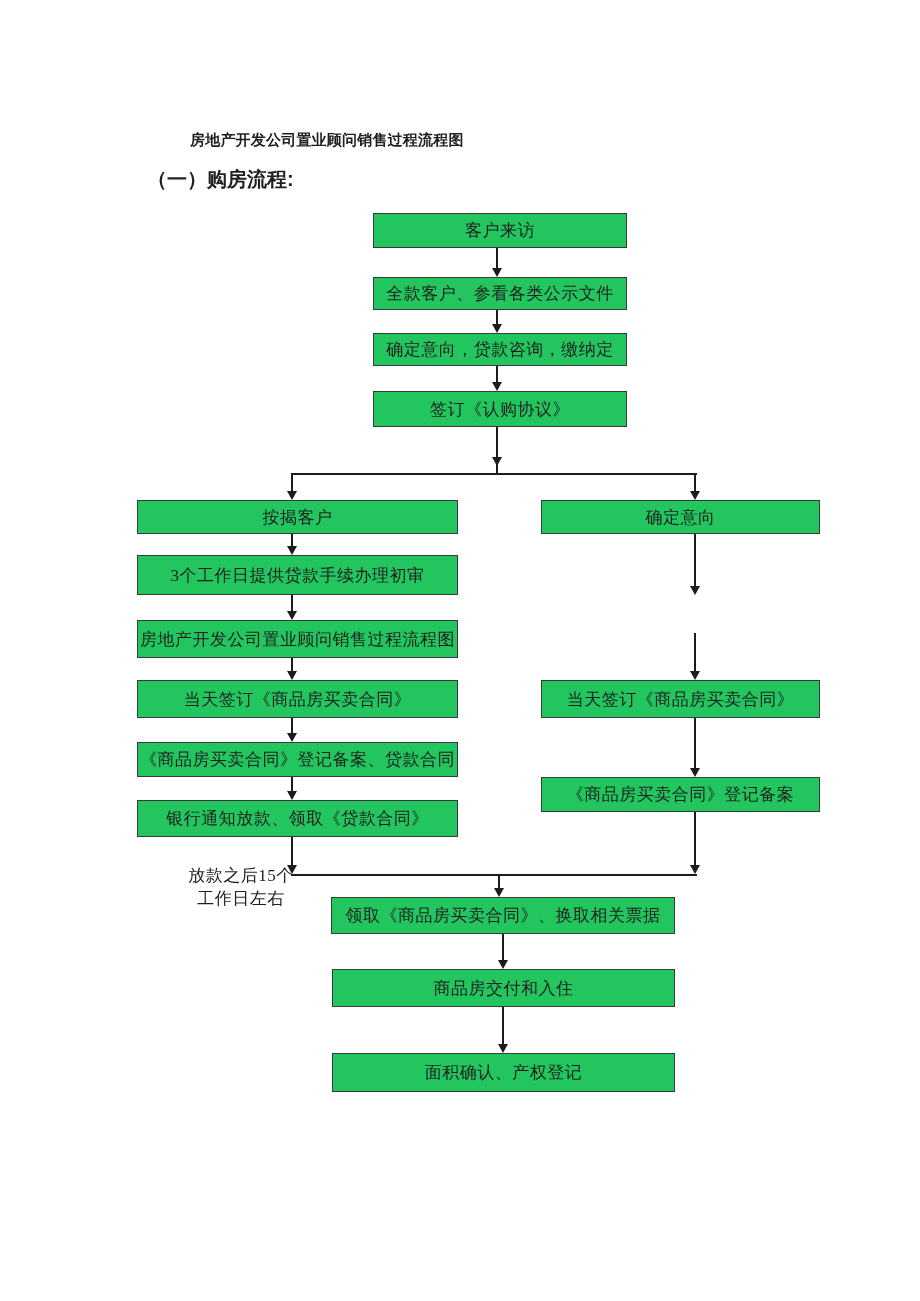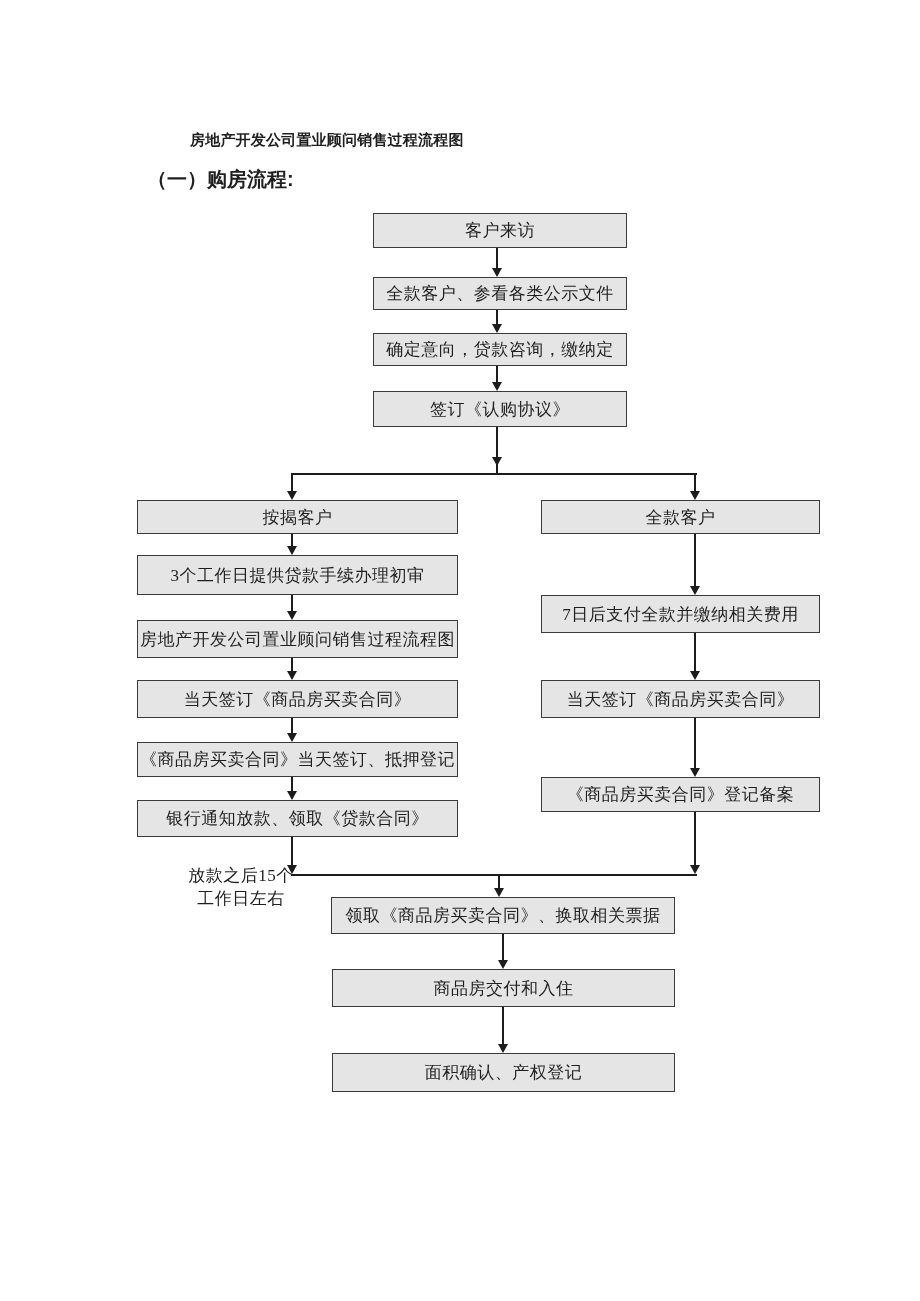--- a/index.html
+++ b/index.html
@@ -13,21 +13,21 @@
     font-family:"Liberation Sans","DejaVu Sans",sans-serif;
     font-weight:700; font-size:15px; letter-spacing:0.2px; white-space:nowrap;
   }
   .doc-subtitle {
     position:absolute; left:147px; top:169px; line-height:21px;
     font-family:"Liberation Sans","DejaVu Sans",sans-serif;
     font-weight:700; font-size:20px; white-space:nowrap;
   }
   .node {
     position:absolute; box-sizing:border-box;
-    border:1px solid #3a3a3a; background:#e5e5e5;
+    border:1px solid #3a3a3a; background:#22c55e;
     display:flex; align-items:center; justify-content:center;
     font-size:17px; text-align:center; letter-spacing:0.5px; white-space:nowrap;
   }
   .note {
     position:absolute; font-size:17px; text-align:center; letter-spacing:0.5px;
   }
   .note span { display:block; line-height:23px; }
   svg.wires { position:absolute; left:0; top:0; }
   svg.wires line { stroke:#1c1c1c; stroke-width:2; }
   svg.wires polygon { fill:#1c1c1c; }
@@ -90,25 +90,24 @@
 
   <div class="node" style="left:373px;top:213px;width:254px;height:35px">客户来访</div>
   <div class="node" style="left:373px;top:277px;width:254px;height:33px">全款客户、参看各类公示文件</div>
   <div class="node" style="left:373px;top:333px;width:254px;height:33px">确定意向，贷款咨询，缴纳定</div>
   <div class="node" style="left:373px;top:391px;width:254px;height:36px">签订《认购协议》</div>
 
   <div class="node" style="left:137px;top:500px;width:321px;height:34px">按揭客户</div>
   <div class="node" style="left:137px;top:555px;width:321px;height:40px">3个工作日提供贷款手续办理初审</div>
   <div class="node" style="left:137px;top:620px;width:321px;height:38px">房地产开发公司置业顾问销售过程流程图</div>
   <div class="node" style="left:137px;top:680px;width:321px;height:38px">当天签订《商品房买卖合同》</div>
-  <div class="node" style="left:137px;top:742px;width:321px;height:35px">《商品房买卖合同》当天签订、抵押登记</div>
+  <div class="node" style="left:137px;top:742px;width:321px;height:35px">《商品房买卖合同》登记备案、贷款合同</div>
   <div class="node" style="left:137px;top:800px;width:321px;height:37px">银行通知放款、领取《贷款合同》</div>
 
-  <div class="node" style="left:541px;top:500px;width:279px;height:34px">全款客户</div>
-  <div class="node" style="left:541px;top:595px;width:279px;height:38px">7日后支付全款并缴纳相关费用</div>
+  <div class="node" style="left:541px;top:500px;width:279px;height:34px">确定意向</div>
   <div class="node" style="left:541px;top:680px;width:279px;height:38px">当天签订《商品房买卖合同》</div>
   <div class="node" style="left:541px;top:777px;width:279px;height:35px">《商品房买卖合同》登记备案</div>
 
   <div class="note" style="left:157px;top:864px;width:168px">
     <span>放款之后15个</span>
     <span>工作日左右</span>
   </div>
 
   <div class="node" style="left:331px;top:897px;width:344px;height:37px">领取《商品房买卖合同》、换取相关票据</div>
   <div class="node" style="left:332px;top:969px;width:343px;height:38px">商品房交付和入住</div>

